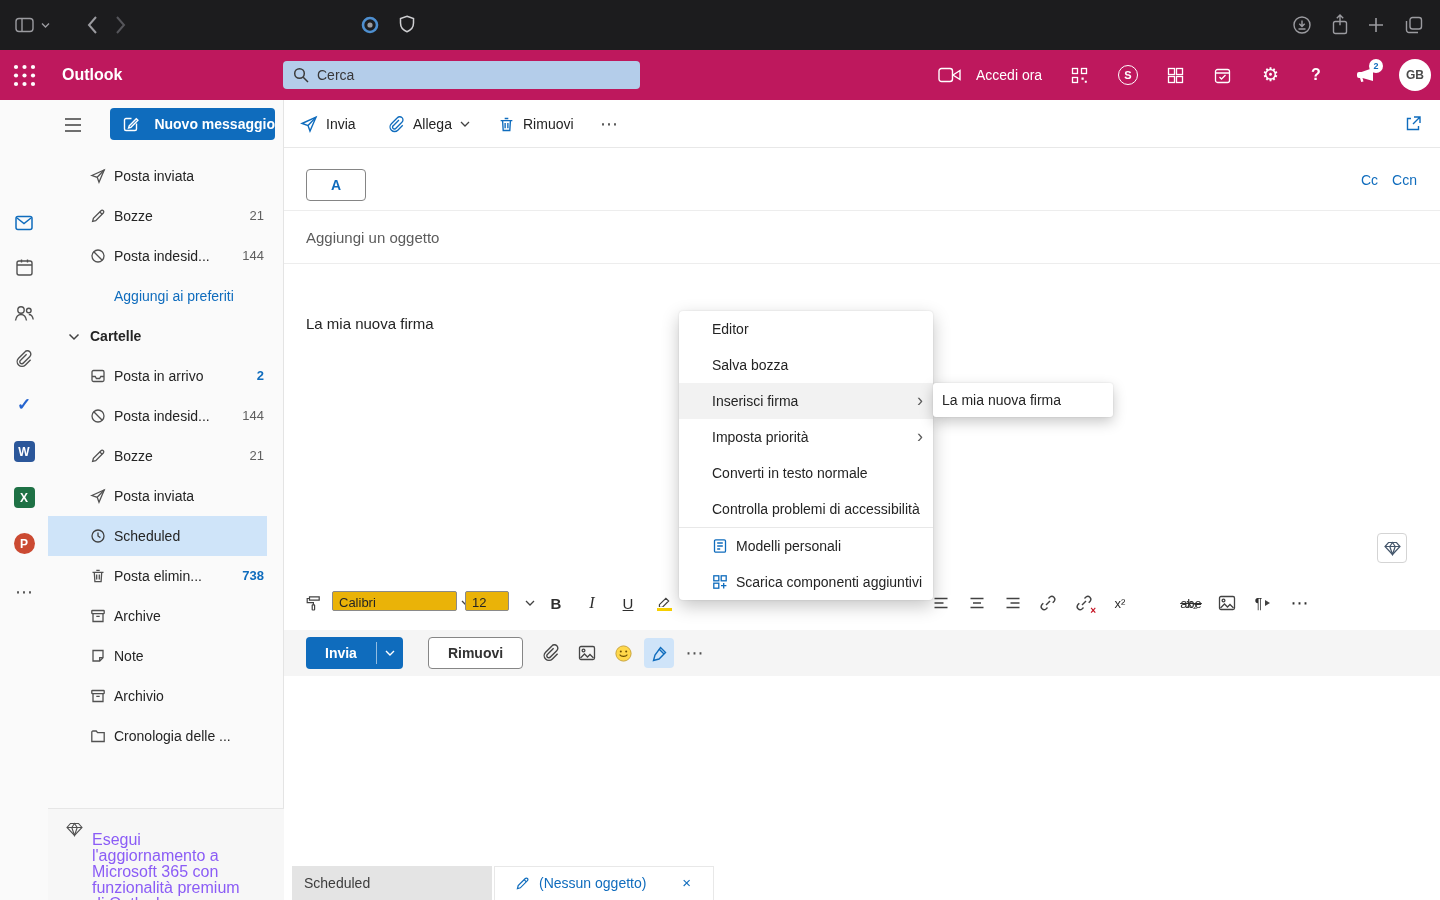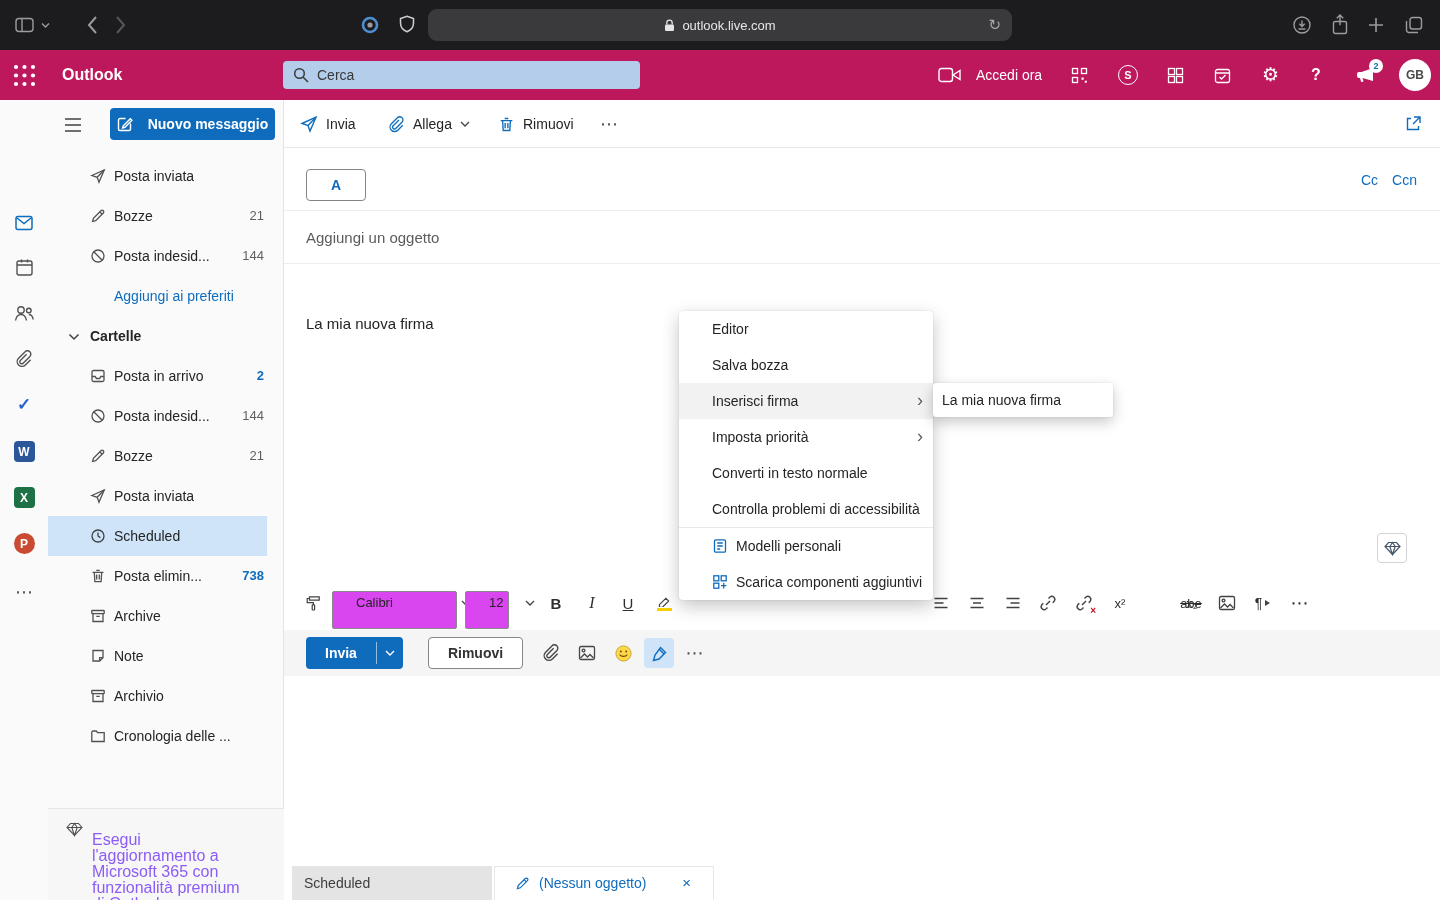--- a/index.html
+++ b/index.html
@@ -27,21 +27,21 @@
 
 
 .rail{position:absolute;left:0;top:100px;width:48px;height:800px;background:#fafafa}
 .ritem{position:absolute;left:0;width:48px;display:flex;justify-content:center;cursor:pointer}
 .tile{width:21px;height:21px;border-radius:4px;color:#fff;font-size:12px;font-weight:700;display:flex;align-items:center;justify-content:center}
 .raildots{color:#515151;font-size:18px;line-height:18px}
 
 
 .pane{position:absolute;left:48px;top:100px;width:236px;height:800px;background:#fafafa;border-right:1px solid #e4e4e4}
 .hamb{position:absolute;left:16px;top:18px;cursor:pointer}
-.compose-btn{position:absolute;left:62px;top:8px;width:165px;height:32px;background:#0f6cbd;border:none;border-radius:4px;color:#fff;font-size:14px;font-weight:600;font-family:inherit;display:flex;align-items:center;justify-content:center;gap:15px;cursor:pointer}
+.compose-btn{position:absolute;left:62px;top:8px;width:165px;height:32px;background:#0f6cbd;border:none;border-radius:4px;color:#fff;font-size:14px;font-weight:600;font-family:inherit;display:flex;align-items:center;justify-content:flex-end;gap:15px;cursor:pointer}
 .rows{position:absolute;left:0;top:56px;width:236px}
 .prow{position:relative;height:40px;cursor:pointer}
 .gchev{position:absolute;left:20px;top:17px}
 .glabel{position:absolute;left:42px;top:0;height:40px;line-height:40px;font-size:14px;font-weight:700;color:#242424}
 .ficon{position:absolute;left:42px;top:12px}
 .flabel{position:absolute;left:66px;top:0;height:40px;line-height:40px;font-size:14px;color:#242424;white-space:nowrap}
 .fcount{position:absolute;right:20px;top:0;height:40px;line-height:40px;font-size:13px;color:#5f5f5f}
 .fcount.b{color:#0f6cbd;font-weight:600}
 .sel{background:#cfe4f9;width:219px}
 .linkrow .flabel{color:#0f6cbd}
@@ -64,21 +64,21 @@
 .gembtn{position:absolute;left:1093px;top:433px;width:30px;height:30px;border:1px solid #d4d4d4;border-radius:4px;background:#fff;display:flex;align-items:center;justify-content:center;cursor:pointer}
 
 
 .fmtbar{position:absolute;left:0;top:485px;width:1156px;height:36px}
 .fico{position:absolute;top:0;width:24px;height:36px;display:flex;align-items:center;justify-content:center;color:#2e2e2e;cursor:pointer}
 .fB{font-weight:700;font-size:15px}
 .fI{font-style:italic;font-family:"Liberation Serif",serif;font-size:16px}
 .fU{text-decoration:underline;font-size:15px}
 .fsup,.fsub{font-size:13px}
 .fstr{font-size:13px;text-decoration:line-through}
-.combo{position:absolute;top:6px;height:38px;border:1px solid #8a8a8a;border-radius:2px;background:#d946ef;font-size:13px;color:#242424;line-height:22px;padding-left:23px;cursor:pointer}
+.combo{position:absolute;top:6px;height:20px;border:1px solid #8a8a8a;border-radius:2px;background:#eab308;font-size:13px;color:#242424;line-height:22px;padding-left:6px;cursor:pointer}
 .cchev{position:absolute;top:15px;cursor:pointer}
 .hlwrap{display:flex;flex-direction:column;align-items:center}
 .hlbar{width:15px;height:3.5px;background:#f7d000;margin-top:1px}
 
 
 .sendrow{position:absolute;left:0;top:530px;width:1156px;height:46px;background:#f5f5f5}
 .splitbtn{position:absolute;left:22px;top:7px;height:32px;display:flex;background:#0f6cbd;border-radius:4px;overflow:hidden;color:#fff;cursor:pointer}
 .splitmain{padding:0 19px;line-height:32px;font-size:14px;font-weight:600}
 .splitdiv{width:1px;background:rgba(255,255,255,.55);margin:5px 0}
 .splitchev{width:26px;display:flex;align-items:center;justify-content:center}
@@ -134,30 +134,20 @@
           <circle cx="9" cy="9" r="7" stroke="#4e8fd0" stroke-width="2.6"></circle>
           <circle cx="9" cy="9" r="2.6" fill="#9b9ba0"></circle>
         </svg>
     </span>
     <span class="abs" style="left:399px;top:15px">
       <svg width="16" height="19" viewBox="0 0 16 19" fill="none" stroke="#cfcfd2" stroke-width="1.5">
           <path d="M8 1.2l6.5 2.3v4.6c0 4.2-2.7 7.2-6.5 8.6-3.8-1.4-6.5-4.4-6.5-8.6V3.5z"></path>
         </svg>
     </span>
 
-    <div class="urlbar">
-      <span>
-        <svg width="11" height="13" viewBox="0 0 11 13">
-            <rect x="1" y="5.5" width="9" height="6.5" rx="1.2" fill="#e5e5e7"></rect>
-            <path d="M2.8 5.5V3.8a2.7 2.7 0 015.4 0v1.7" fill="none" stroke="#e5e5e7" stroke-width="1.3"></path>
-          </svg>
-      </span>
-      <span>outlook.live.com</span>
-      <span class="reload">↻</span>
-    </div>
 
     <span class="abs" style="left:1293px;top:16px">
       <svg width="18" height="18" viewBox="0 0 18 18" fill="none" stroke="#9b9ba0" stroke-width="1.4">
           <circle cx="9" cy="9" r="8"></circle>
           <path d="M9 4.5v5.5M6.3 7.8L9 10.5l2.7-2.7M5.5 13h7"></path>
         </svg>
     </span>
     <span class="abs" style="left:1332px;top:14px">
       <svg width="16" height="21" viewBox="0 0 16 21" fill="none" stroke="#9b9ba0" stroke-width="1.4">
           <rect x="1.5" y="7.5" width="13" height="12" rx="1.8"></rect>

